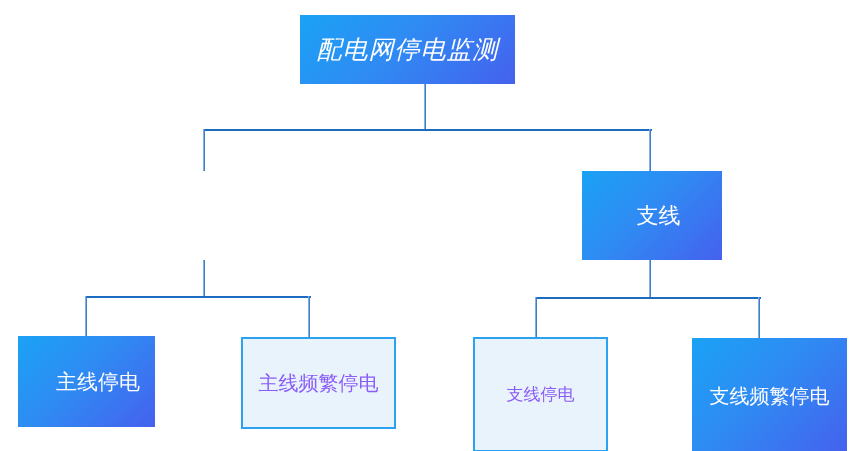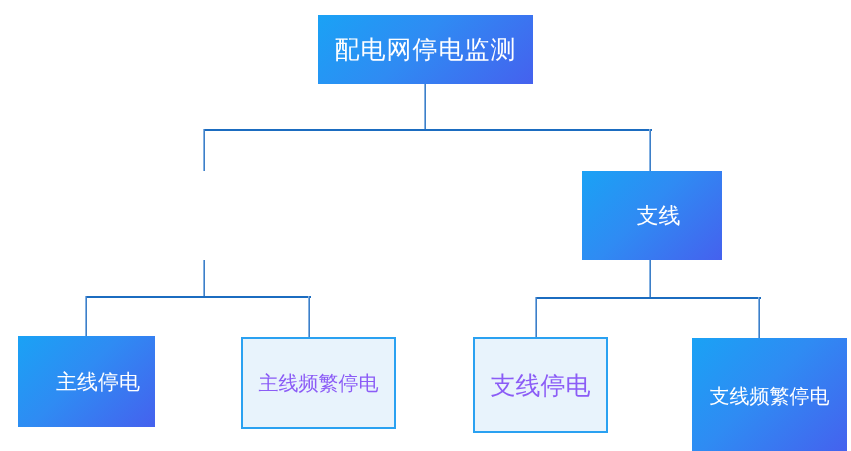--- a/index.html
+++ b/index.html
@@ -27,26 +27,26 @@
   }
   .node.solid {
     background: linear-gradient(135deg, #1aa2f5 0%, #2f8bf3 45%, #4561ee 100%);
     color: #ffffff;
   }
   .node.outline {
     background: #e8f3fc;
     border: 2px solid #2aa1f1;
     color: #8b5cf6;
   }
-  .n-root          { left: 318px; top: 15px;  width: 215px; height: 69px; font-size: 25px; letter-spacing: 1px; }
+  .n-root          { left: 300px; top: 15px;  width: 215px; height: 69px; font-size: 25px; letter-spacing: 1px; font-style: italic; }
   .n-main          { left: 133px; top: 171px; width: 140px; height: 89px; font-size: 22px; }
   .n-branch        { left: 582px; top: 171px; width: 140px; height: 89px; font-size: 22px; padding-left: 13px; }
   .n-main-outage   { left: 18px;  top: 336px; width: 137px; height: 91px; font-size: 21px; padding-left: 23px; }
   .n-main-freq     { left: 241px; top: 337px; width: 155px; height: 92px; font-size: 20px; }
-  .n-branch-outage { left: 473px; top: 337px; width: 135px; height: 96px; font-size: 25px; }
+  .n-branch-outage { left: 473px; top: 337px; width: 135px; height: 115px; font-size: 17px; }
   .n-branch-freq   { left: 692px; top: 338px; width: 155px; height: 116px; font-size: 20px; }
 
   .line { position: absolute; }
   .line.h { height: 2px; background: #1b6cc0; }
   .line.v { width: 2px; background: linear-gradient(to right, #a6c9ef, #1a66ba); }
 
   .l-v1 { left: 424px; top: 84px;  height: 46px; }
   .l-h1 { left: 203px; top: 129px; width: 449px; }
   .l-v2 { left: 203px; top: 129px; height: 42px; }
   .l-v3 { left: 649px; top: 129px; height: 42px; }

